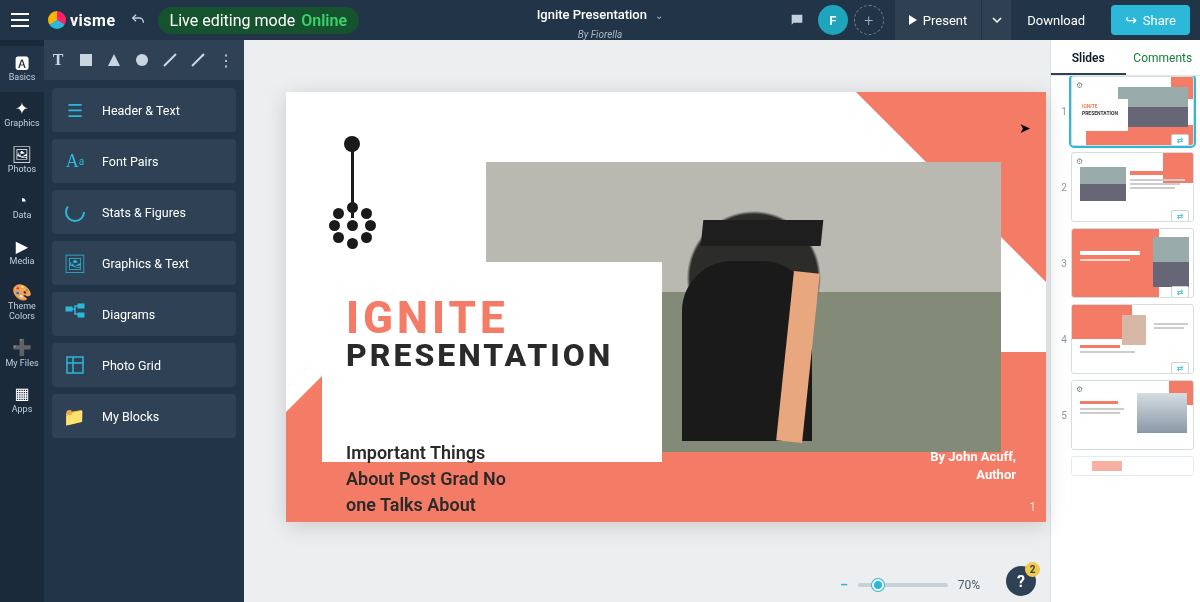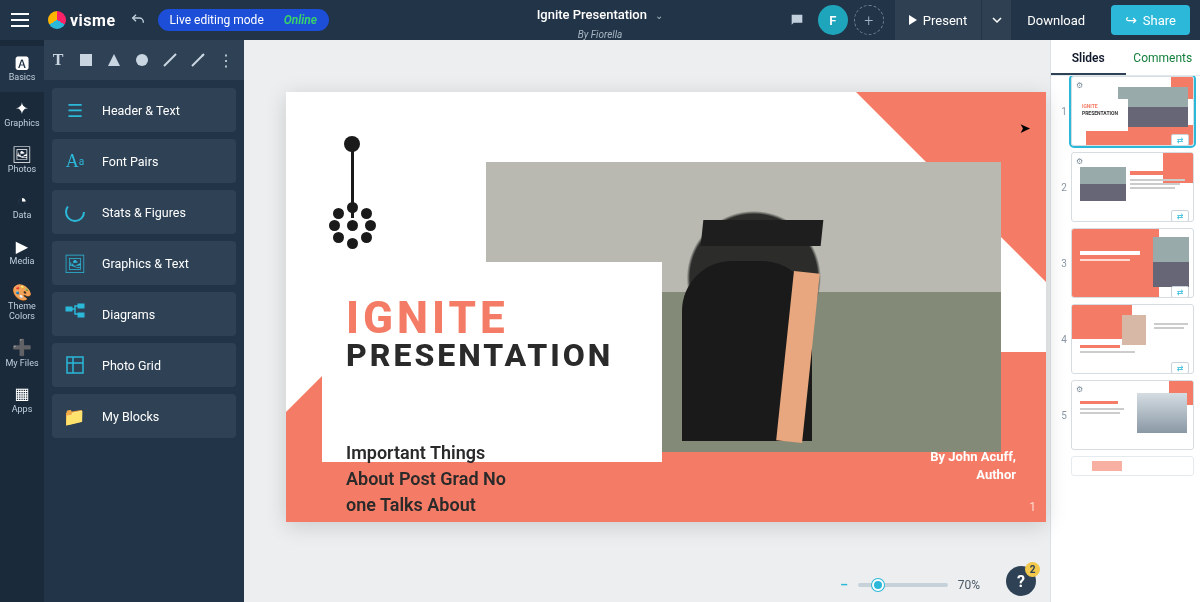--- a/index.html
+++ b/index.html
@@ -6,22 +6,22 @@
   body { width: 1200px; height: 602px; overflow: hidden; background: #eceeef; display: flex; flex-direction: column; }
   
   .topbar { height: 40px; background: #223447; color: #fff; display: flex; align-items: center; position: relative; }
   .ham { width: 40px; height: 40px; display: flex; align-items: center; justify-content: center; cursor: pointer; }
   .ham span, .ham span:before, .ham span:after { content:""; display:block; width:18px; height:2px; background:#fff; position:relative; }
   .ham span:before { position:absolute; top:-6px; }
   .ham span:after  { position:absolute; top: 6px; }
   .logo { display:flex; align-items:center; gap:4px; margin-left:8px; font-weight:700; font-size:16px; letter-spacing:.5px; }
   .logo-mark { width:18px;height:18px;background:conic-gradient(#f26 0 120deg,#2bb8d9 0 240deg,#ffb400 0);border-radius:50%; }
   .undo-btn { margin-left:10px; width:24px;height:24px;display:flex;align-items:center;justify-content:center;cursor:pointer; }
-  .mode-pill { margin-left:8px; background:#1d4ed8; padding:4px 12px; border-radius:14px; font-size:12px; display:flex; gap:20px; align-items:center; }
-  .mode-status { color:#3ad36a; font-weight:600;font-style:italic; }
+  .mode-pill { margin-left:8px; background:#14532d; padding:4px 12px; border-radius:14px; font-size:16px; display:flex; gap:6px; align-items:center; }
+  .mode-status { color:#3ad36a; font-weight:600; }
   .doc-title { position:absolute; left:0; right:0; text-align:center; pointer-events:none; top:4px; }
   .doc-title .t { font-size:13px; font-weight:500; }
   .doc-title .a { font-size:10px; color:#a7b6c4; font-style:italic; }
   .doc-title .chev { position:relative; top:0; margin-left:4px; font-size:10px; color:#a7b6c4; pointer-events:auto; }
   .top-right { margin-left:auto; display:flex; align-items:center; gap:0; height:100%; }
   .tr-icon { width:30px;height:30px;display:flex;align-items:center;justify-content:center;border-radius:50%;margin:0 3px;cursor:pointer; }
   .avatar-circle { background:#1fa5bb;color:#fff;font-weight:600;font-size:13px; }
   .grey-circ { border:1px dashed #6d8298;color:#9fb3c6;font-size:16px;font-weight:300; }
   .present-group { display:flex; margin-left:8px; }
   .present-btn { background:#2e4052; padding:16px 14px; height:40px; display:flex;align-items:center;gap:6px; font-size:13px; cursor:pointer; }

